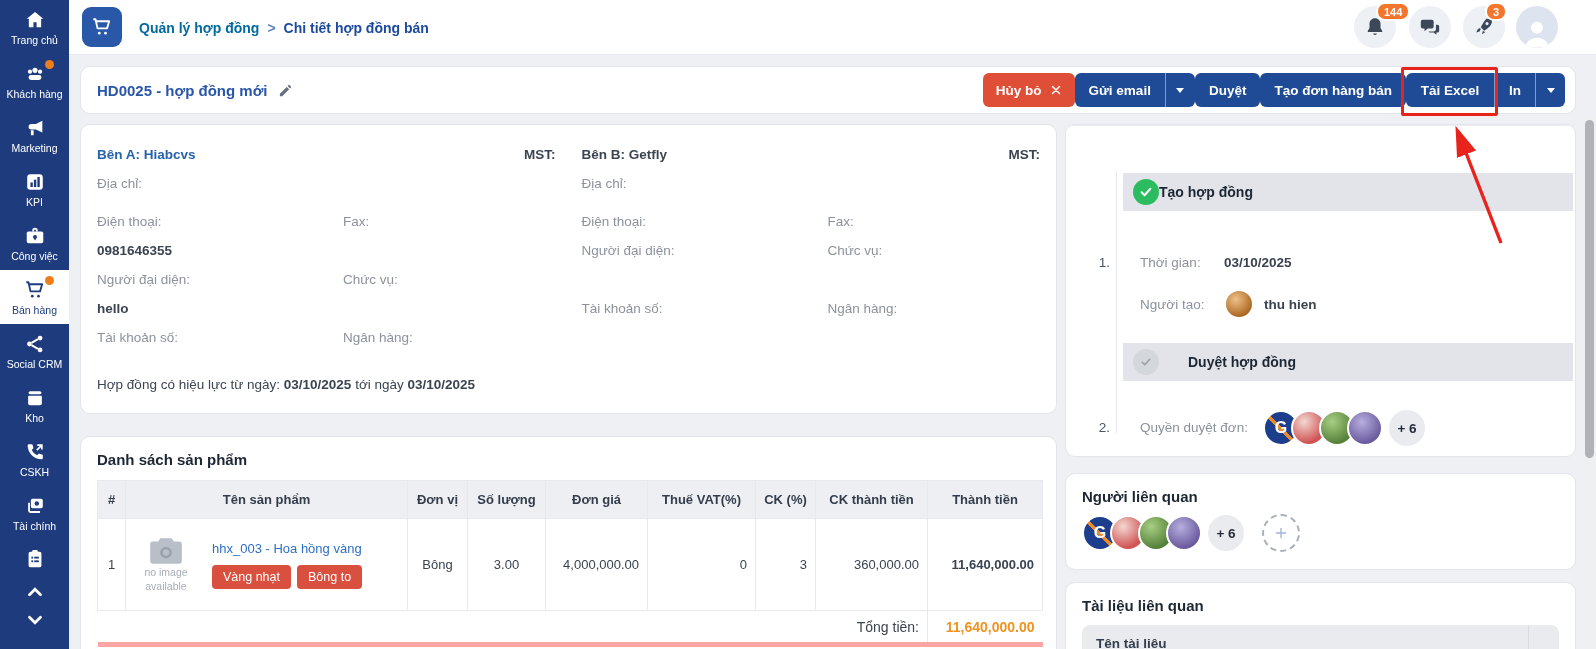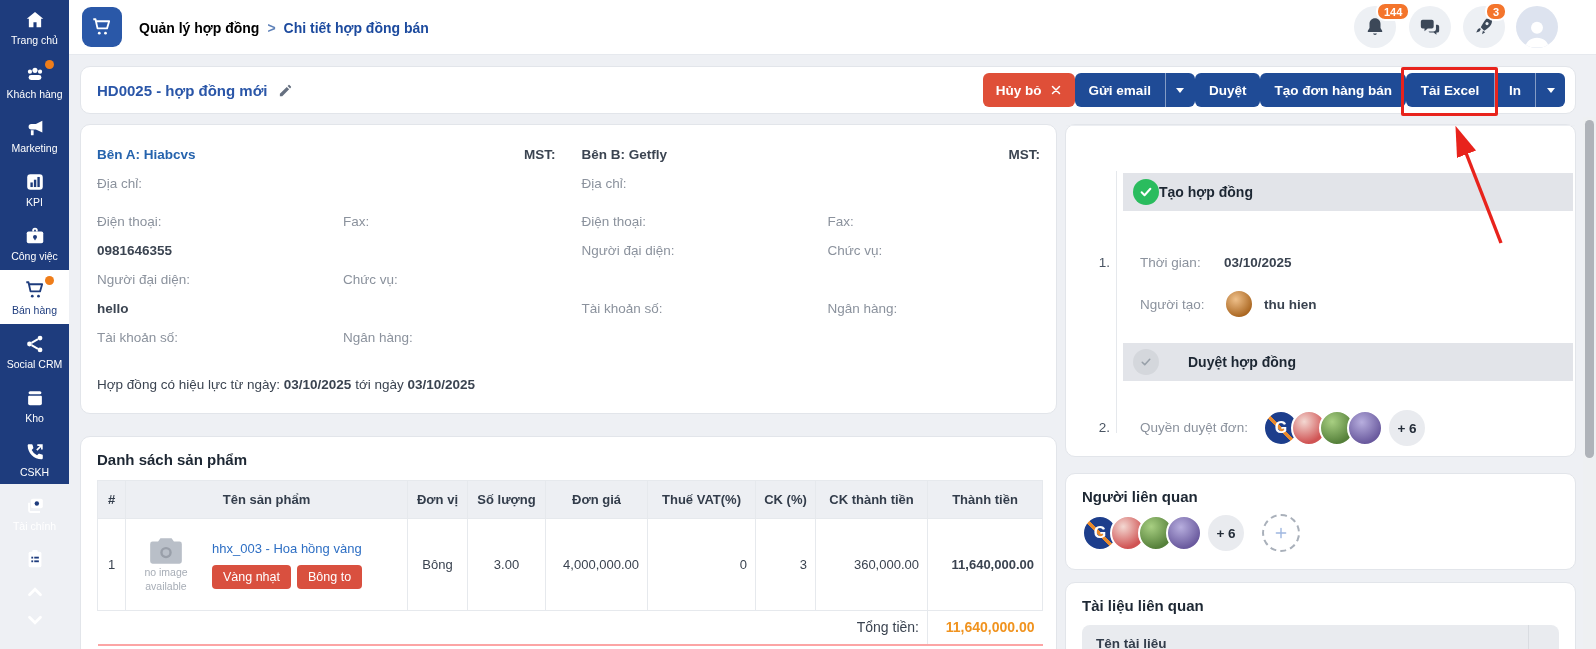--- a/index.html
+++ b/index.html
@@ -4,33 +4,33 @@
 <style>
   * { margin:0; padding:0; box-sizing:border-box; }
   html,body { width:1596px; height:649px; }
   body {
     position:relative; overflow:hidden; background:#eef0f4;
     font-family:"Liberation Sans", sans-serif; color:#3b4451; font-size:13.5px;
   }
   svg { display:block; }
 
   
-  #sidebar { position:absolute; left:0; top:0; width:69px; height:484px; background:#1e3c7d; z-index:5; display:flex; flex-direction:column; }
+  #sidebar { position:absolute; left:0; top:0; width:69px; height:649px; background:#1e3c7d; z-index:5; display:flex; flex-direction:column; }
   .side-item { height:54px; display:flex; flex-direction:column; align-items:center; justify-content:center; color:#fff; cursor:pointer; position:relative; flex:0 0 auto; }
   .side-item .s-ico { width:22px; height:22px; position:relative; }
   .side-item .s-lbl { font-size:10.5px; margin-top:3px; white-space:nowrap; }
   .side-item.active { background:#fff; color:#1e3c7d; }
   .side-dot { position:absolute; width:9px; height:9px; border-radius:50%; background:#ef7d1a; top:-3px; right:-8px; }
   .side-mini { height:38px; } .side-chev { height:28px; }
 
   
   #topbar { position:absolute; left:69px; top:0; width:1527px; height:55px; background:#fff; border-bottom:1px solid #e6e9ee; z-index:4; }
   #cart-btn { position:absolute; left:13px; top:7px; width:40px; height:40px; border-radius:9px; background:#2a58a8; display:flex; align-items:center; justify-content:center; color:#fff; cursor:pointer; }
   #breadcrumb { position:absolute; left:70px; top:0; height:55px; display:flex; align-items:center; gap:8px; font-size:14px; }
-  .bc-parent { color:#000000; font-weight:600; cursor:pointer; }
+  .bc-parent { color:#0369a1; font-weight:600; cursor:pointer; }
   .bc-sep { color:#5d80b8; font-weight:700; }
   .bc-current { color:#1c4a9e; font-weight:700; }
   .top-ic { position:absolute; top:6px; width:42px; height:42px; border-radius:50%; background:#edf0f4; display:flex; align-items:center; justify-content:center; color:#3c4858; cursor:pointer; }
   .badge { position:absolute; top:-4px; left:22px; background:#f4752c; color:#fff; font-size:11px; font-weight:700; border-radius:9px; padding:1.5px 6px; border:2px solid #fff; line-height:1.1; }
   #avatar-btn { position:absolute; top:6px; left:1447px; width:42px; height:42px; border-radius:50%; background:#dde3ef; overflow:hidden; cursor:pointer; display:flex; align-items:flex-end; justify-content:center; }
 
   
   .card { position:absolute; background:#fff; border:1px solid #e2e5ea; border-radius:10px; }
 
   
@@ -72,21 +72,21 @@
   thead th { background:#edeff3; height:30px; font-weight:700; color:#333d4b; text-align:center; padding:11px 8px; }
   thead th.c { text-align:center; padding:0 2px; }
   tbody td { height:92px; padding:0 8px; color:#3a4350; }
   td.num { text-align:right; } td.ctr { text-align:center; }
   td.bold { font-weight:700; }
   .prod-cell { display:flex; align-items:center; gap:14px; }
   .noimg { width:64px; display:flex; flex-direction:column; align-items:center; color:#a7adb6; font-size:10.5px; line-height:1.25; }
   .prod-link { color:#2e6fc4; margin-bottom:9px; cursor:pointer; display:inline-block; }
   .tag-row { display:flex; gap:6px; }
   .tag { background:#d9503f; color:#fff; border-radius:4px; padding:5px 11px; font-size:12.5px; cursor:pointer; }
-  tr.totals td { height:34px; border-left:none; border-right:none; border-bottom:2px solid #fca5a5; }
+  tr.totals td { height:34px; border-left:none; border-right:none; border-bottom:5px solid #fca5a5; }
   td.tot-label { text-align:right; font-size:14px; color:#3a4350; border-right:1px solid #e6e9ed !important; }
   td.tot-value { text-align:right; font-size:14px; font-weight:700; color:#f0931f; }
 
   
   #workflow-card { left:1065px; top:124px; width:511px; height:333px; }
   .r-title { font-weight:700; font-size:15px; color:#1d2733; padding:13px 16px 12px; }
   #wf-divider { border-top:1px solid #eceef2; }
   #timeline { position:absolute; left:0; top:44px; right:0; bottom:0; }
   #gutter-line { position:absolute; left:50px; top:2px; height:262px; width:1px; background:#e5e8ec; }
   .step-bar { position:absolute; left:57px; right:2px; height:38px; background:#e2e4e9; display:flex; align-items:center; padding-left:10px; }

